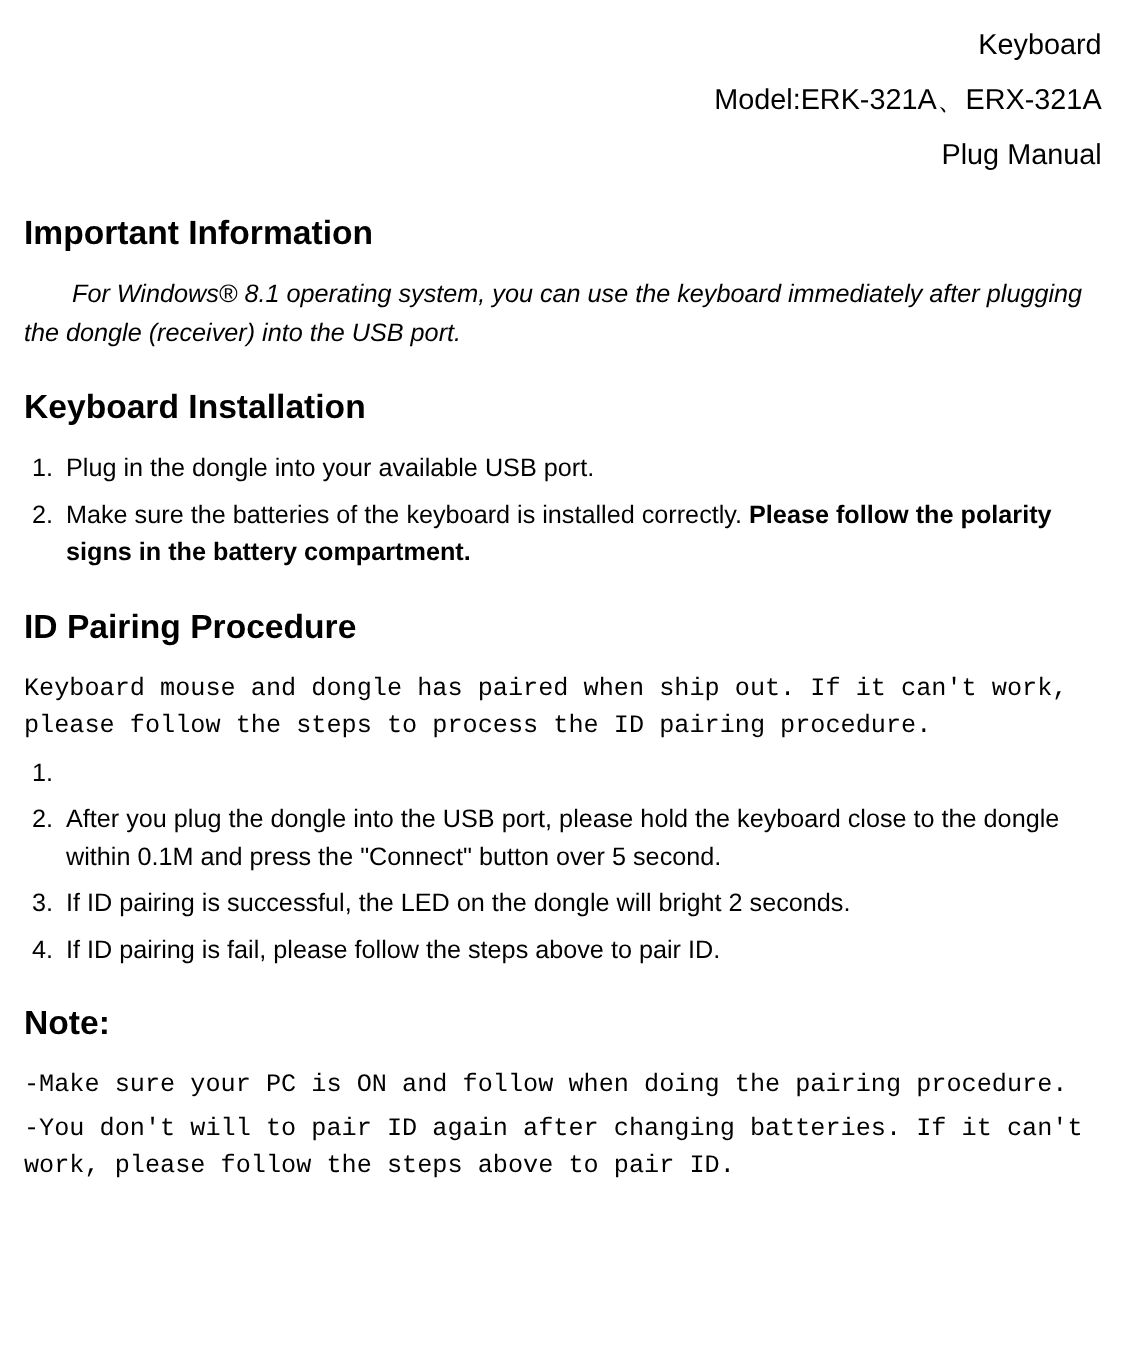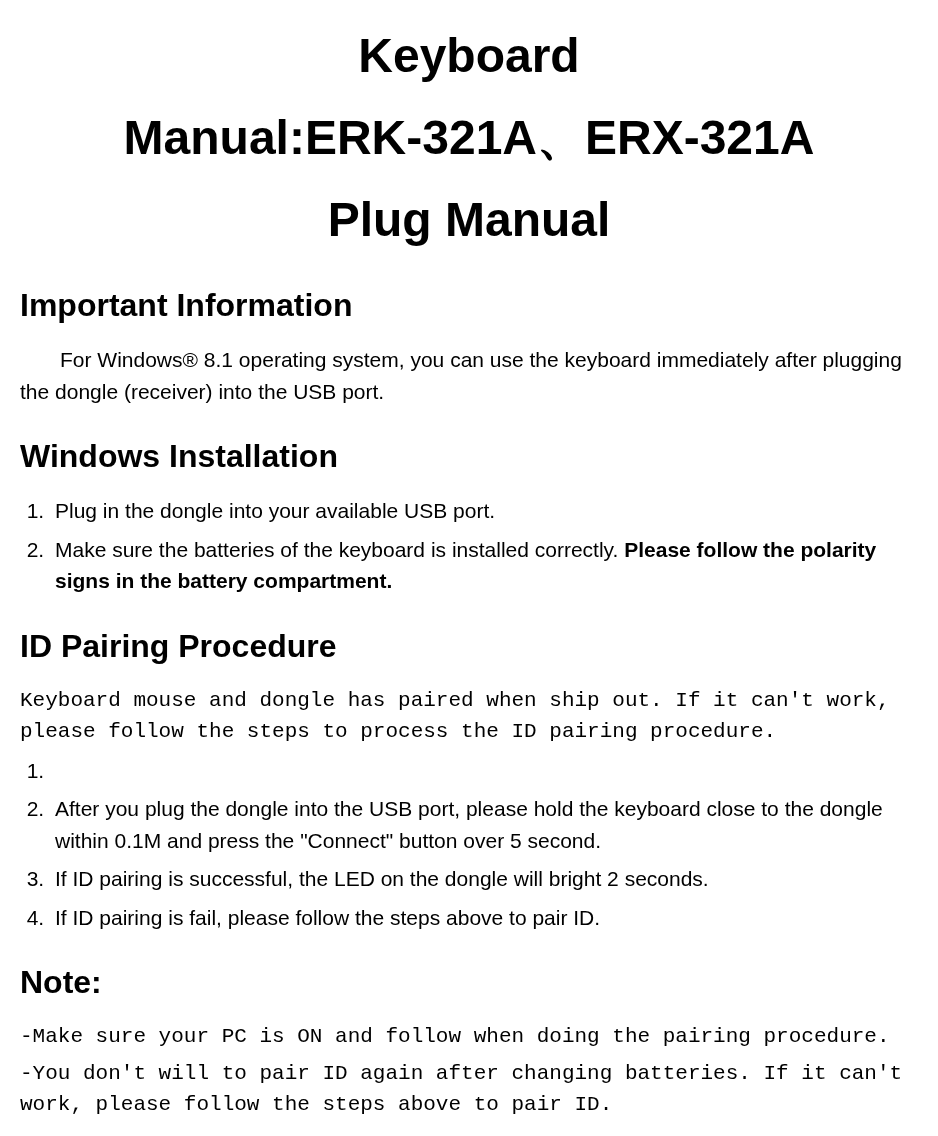--- a/index.html
+++ b/index.html
@@ -5,32 +5,33 @@
     body {
       font-family: Arial, Helvetica, sans-serif;
       max-width: 938px;
       margin: 0 auto;
       padding: 10px 20px;
       color: #000;
       font-size: 21px;
       line-height: 1.5;
     }
     .title {
-      text-align: center;
-      font-weight: bold;
-      font-size: 48px;
+      text-align: right;
+      font-weight: normal;
+      font-size: 24px;
       margin: 10px 0;
     }
     h2 {
-      font-size: 32px;
+      font-size: 28px;
       font-weight: bold;
       margin: 25px 0 15px 0;
     }
     .intro-para {
       margin: 10px 0;
+      font-style: italic;
     }
     .intro-para .indent {
       display: inline-block;
       width: 40px;
     }
     ol {
       margin: 5px 0;
       padding-left: 30px;
     }
     ol li {
@@ -42,27 +43,27 @@
     }
     .plain-para {
       margin: 5px 0;
       font-family: Liberation Mono, monospace;
     }
   </style>
 </head>
 <body>
 
 <div class="title">Keyboard</div>
-<div class="title">Manual:ERK-321A、ERX-321A</div>
+<div class="title">Model:ERK-321A、ERX-321A</div>
 <div class="title">Plug Manual</div>
 
 <h2>Important Information</h2>
 <p class="intro-para"><span class="indent"></span><span>For Windows® 8.1 operating system, you can use the keyboard immediately after plugging the dongle (receiver) into the USB port.</span></p>
 
-<h2>Windows Installation</h2>
+<h2>Keyboard Installation</h2>
 <ol>
   <li><span>Plug in the dongle into your available USB port.</span></li>
   <li><span>Make sure the batteries of the keyboard is installed correctly. </span><span class="bold">Please follow the polarity signs in the battery compartment.</span></li>
 </ol>
 
 <h2>ID Pairing Procedure</h2>
 <p class="plain-para">Keyboard mouse and dongle has paired when ship out. If it can't work, please follow the steps to process the ID pairing procedure.</p>
 <ol>
   <li>
   </li>

